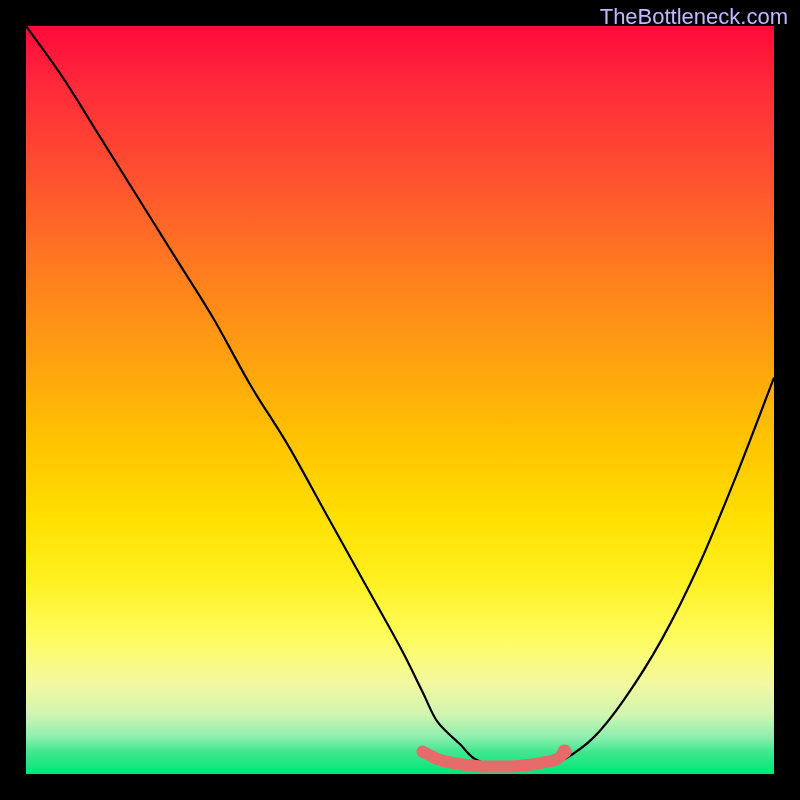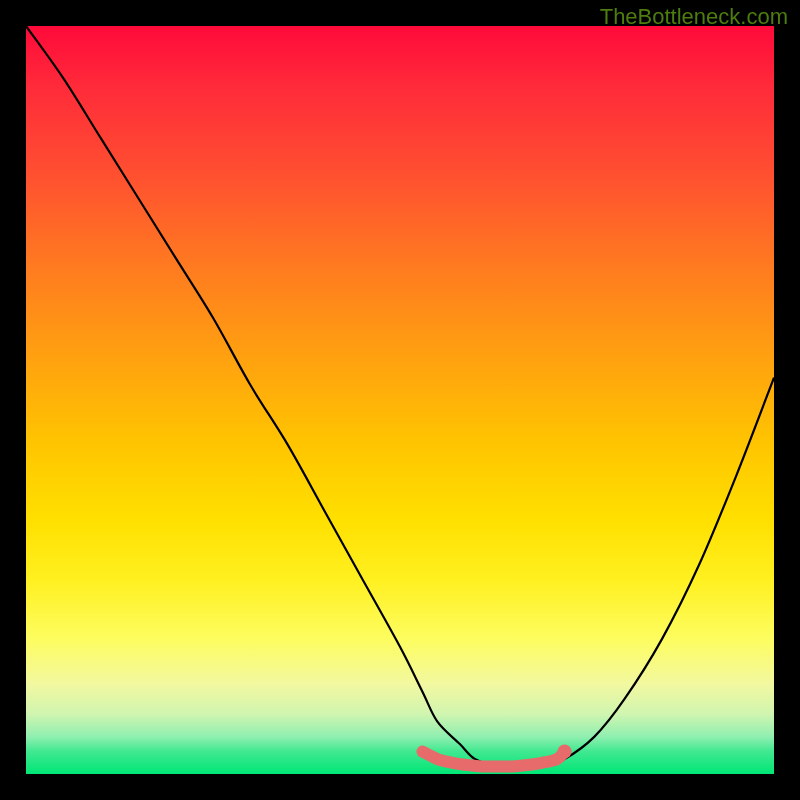--- a/index.html
+++ b/index.html
@@ -14,21 +14,21 @@
   .container {
     width: 800px;
     height: 800px;
     position: relative;
     background: #000;
   }
   .watermark {
     position: absolute;
     top: 4px;
     right: 12px;
-    color: #4d7c0f;
+    color: #c4b5fd;
     font-size: 22px;
     font-weight: 500;
     z-index: 10;
   }
   .plot-area {
     position: absolute;
     left: 26px;
     top: 26px;
     width: 748px;
     height: 748px;

